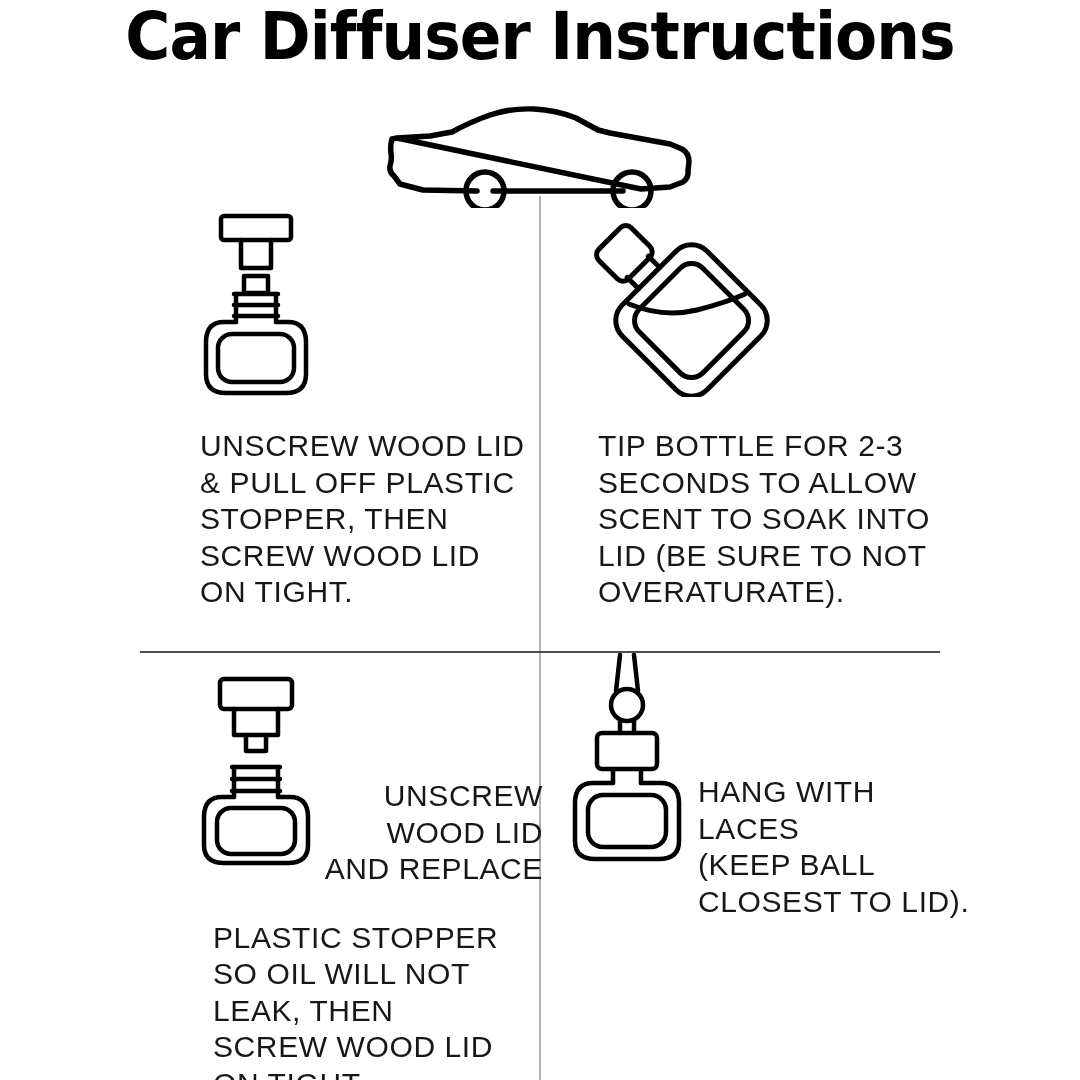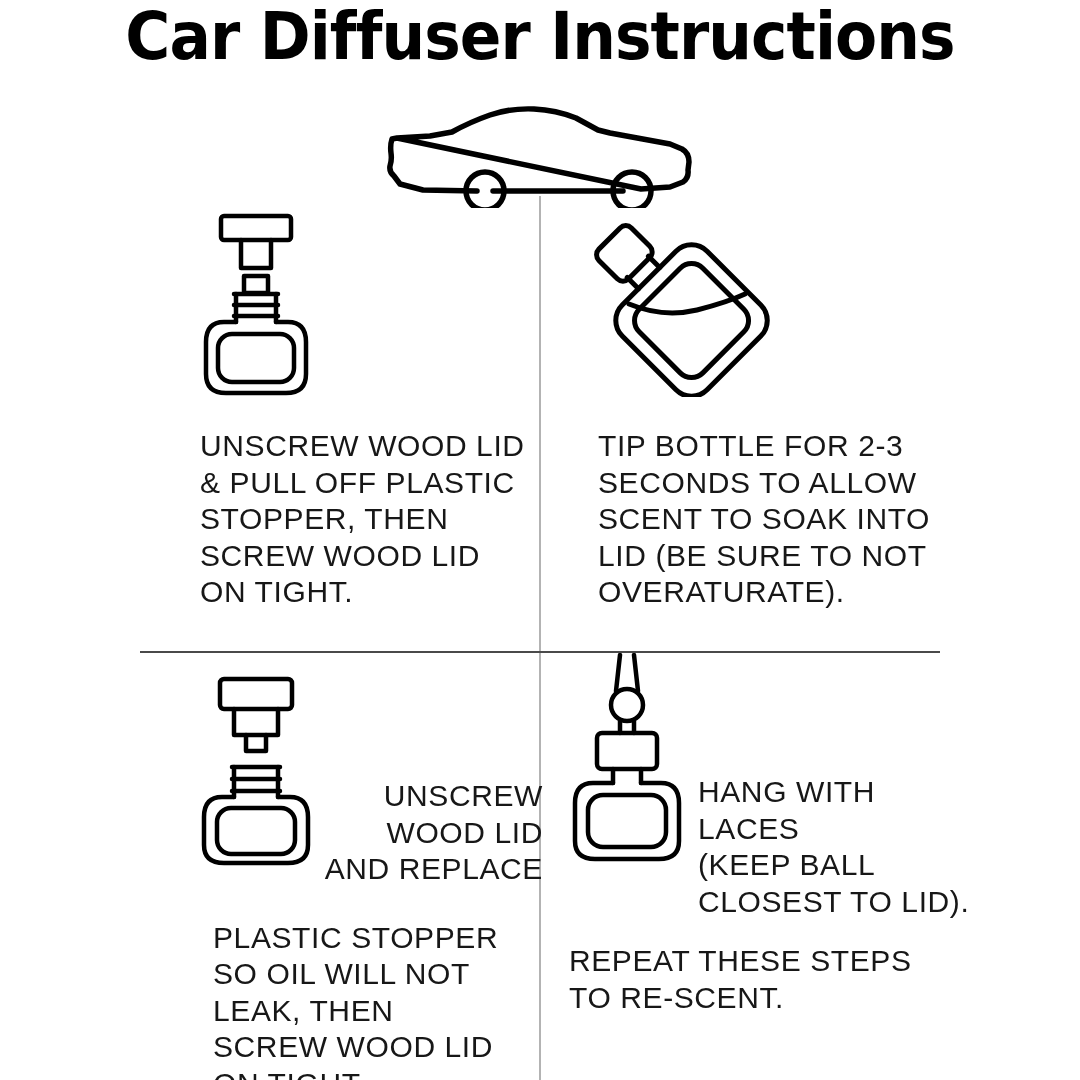--- a/index.html
+++ b/index.html
@@ -241,15 +241,13 @@
                L92 206 Q112 206 112 188 L112 150 Q112 130 94 130 L74 130"></path>
       <rect x="21" y="142" width="78" height="52" rx="15"></rect>
     </svg>
   </div>
 
   <div class="copy" id="copy-4">HANG WITH
 LACES
 (KEEP BALL
 CLOSEST TO LID).</div>
 
-  <div class="copy" id="copy-4b">REPEAT THESE STEPS
-TO RE-SCENT.</div>
 </div>
 
 </body></html>

